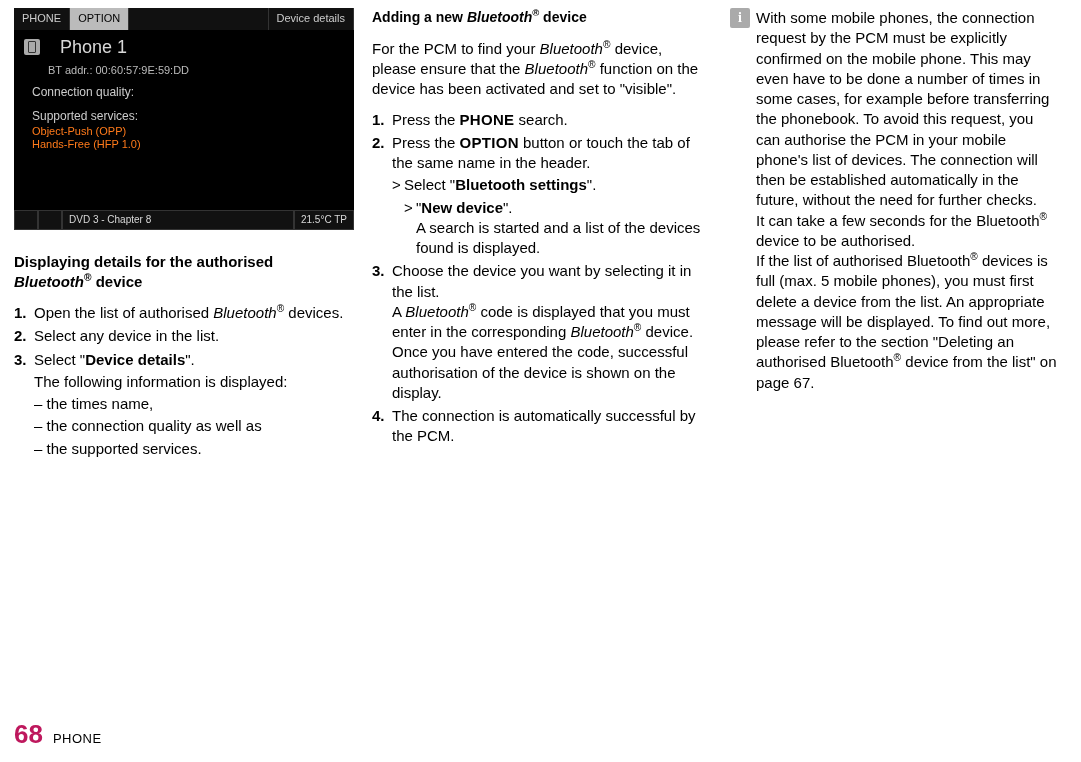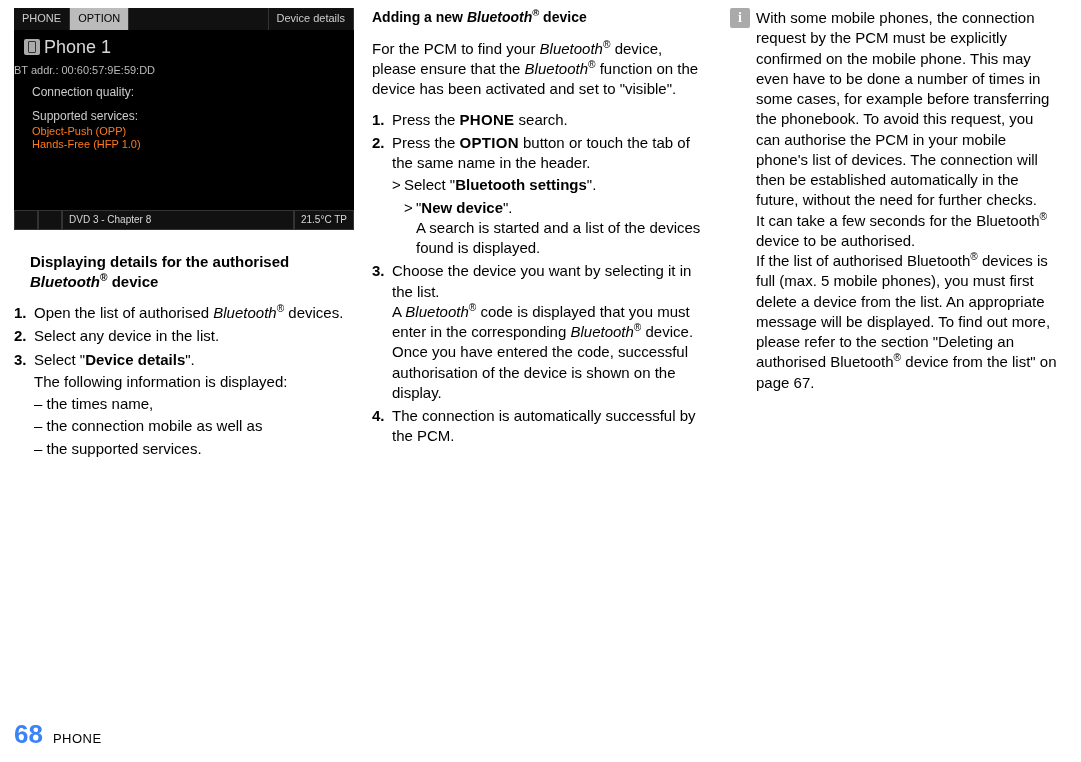--- a/index.html
+++ b/index.html
@@ -42,39 +42,38 @@
     background: #111;
     height: 22px;
     font-size: 11px;
   }
   .tabs > div {
     padding: 3px 8px 0 8px;
     border-right: 1px solid #333;
     color: #ccc;
   }
   .tabs .active { background: #bbb; color: #000; }
-  .pcm-line { padding: 5px 10px 4px 10px; display:flex; align-items:center; gap:4px;}
+  .pcm-line { padding: 5px 10px 4px 10px; display:flex; align-items:center; gap:20px;}
   .pcm-title { color: #d8d8d8; font-size: 18px; font-weight: 300;}
-  .pcm-sub { font-size: 11px; color: #bbb; }
+  .pcm-sub { font-size: 11px; color: #bbb; padding-left: 34px;}
   .pcm-row { padding: 6px 10px 2px 18px; }
   .pcm-label { font-size: 12px; color: #ccc;}
   .pcm-val-good { color: #ff5b2e; font-size: 12px;}
   .pcm-val-orange { color: #ff7a1a; font-size: 11px; line-height:1.25;}
   .pcm-footer {
     position:absolute; bottom:0; left:0; right:0;
     display:flex; height:20px; background:#111;
     font-size:10px; color:#d8d8d8;
   }
   .pcm-footer > div { border:1px solid #333; display:flex; align-items:center; padding:0 6px;}
   .heading {
     font-weight: 700;
     font-size: 15px;
     line-height: 1.3;
     margin-bottom: 12px;
-    margin-left: 16px;
   }
   .heading-lg {
     font-weight: 800;
     font-size: 14px;
     margin-bottom: 12px;
   }
   .heading .ital, .heading-lg .ital, p .ital, li .ital { font-style: italic; }
   sup { font-size: 0.68em; vertical-align: super; line-height:0;}
   ol.steps { list-style: none; padding: 0; margin: 0; }
   ol.steps > li { display: flex; margin-bottom: 3px; }
@@ -107,21 +106,21 @@
     position: absolute;
     left: 14px;
     bottom: 10px;
     display: flex;
     align-items: baseline;
     gap: 10px;
   }
   .page-num {
     font-size: 26px;
     font-weight: 900;
-    color: #3b82f6;
+    color: #be185d;
     font-family: "Arial Black", Arial, sans-serif;
   }
   .section-label { font-size: 13px; letter-spacing: 0.5px;}
   p { margin: 0 0 10px 0;}
   .phone-ico {
     width:16px;height:16px;background:#aaa;display:inline-block;border-radius:2px;position:relative;
   }
   .phone-ico::before{content:"";position:absolute;left:4px;top:2px;width:6px;height:10px;border:1px solid #333;border-radius:1px;}
 </style>
 </head>
@@ -170,21 +169,21 @@
       <li>
         <span class="num">2.</span>
         <span class="body">Select any device in the list.</span>
       </li>
       <li>
         <span class="num">3.</span>
         <span class="body">
           <span>Select "</span><span class="bold">Device details</span><span>".</span>
           <div class="sub">The following information is displayed:</div>
           <div class="sub">– the times name,</div>
-          <div class="sub">– the connection mobile as well as</div>
+          <div class="sub">– the connection quality as well as</div>
           <div class="sub">– the supported services.</div>
         </span>
       </li>
     </ol>
   </div>
 
   <div class="col">
     <div class="heading-lg">
       <span>Adding a new </span><span class="ital">Bluetooth</span><sup>®</sup><span> device</span>
     </div>

